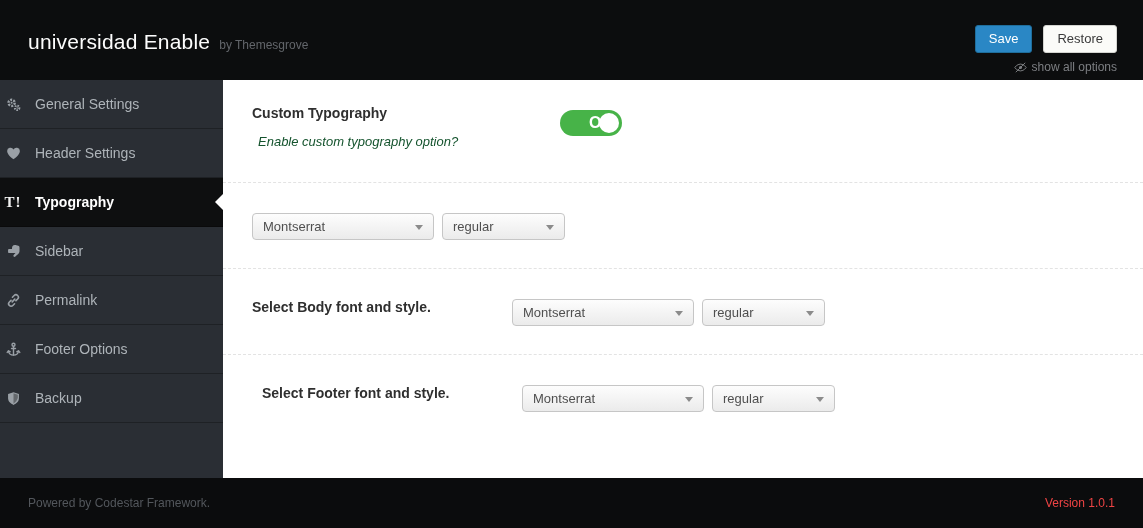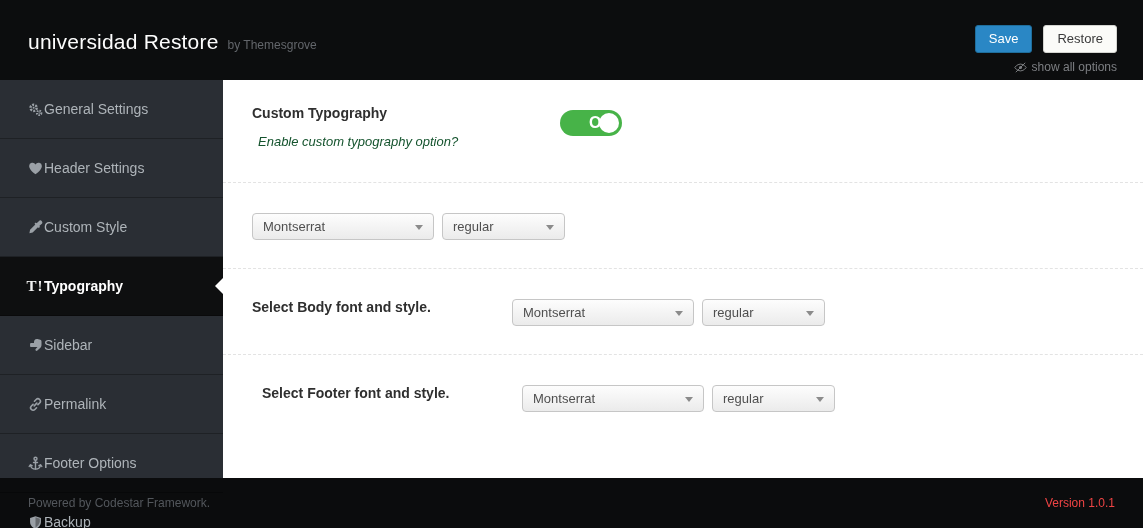--- a/index.html
+++ b/index.html
@@ -33,23 +33,23 @@
     color: #7d7f83; font-size: 12px; cursor: pointer;
   }
   .show-all svg { width: 13px; height: 13px; }
 
   
   .main { flex: 1 1 auto; display: flex; min-height: 0; }
 
   
   .sidebar { width: 223px; flex: 0 0 223px; background: #2a2e34; }
   .side-item {
-    position: relative; height: 59px;
-    display: flex; align-items: center; 
-    padding-left: 26px; cursor: pointer;
+    position: relative; height: 49px;
+    display: flex; align-items: center; gap: 13px;
+    padding-left: 4px; cursor: pointer;
     border-bottom: 1px solid rgba(0,0,0,.28);
     color: #aeb4b9; font-size: 14px;
   }
   .side-item .icn { width: 18px; display: flex; justify-content: center; color: #9aa0a6; }
   .side-item .icn svg { width: 15px; height: 15px; }
   .side-item.active { background: #0e0f10; color: #fff; font-weight: bold; }
   .side-item.active .icn { color: #f2f2f2; }
   .typ-glyph { font-family: "Liberation Serif", "DejaVu Serif", serif; font-size: 15px; font-weight: bold; letter-spacing: 1px; }
   .caret {
     position: absolute; right: 0; top: 50%; transform: translateY(-50%);
@@ -106,21 +106,21 @@
     font-size: 12px;
   }
   .powered { color: #53575c; }
   .version { color: #ef4444; }
 </style>
 </head>
 <body>
 
 <header class="topbar">
   <div class="title-wrap">
-    <span class="app-title">universidad Restore</span>
+    <span class="app-title">universidad Enable</span>
     <span class="byline">by Themesgrove</span>
   </div>
   <div class="header-actions">
     <div class="btn-row">
       <button class="btn btn-save">Save</button>
       <button class="btn btn-restore">Restore</button>
     </div>
     <div class="show-all">
       <svg viewBox="0 0 16 16">
         <path d="M1 8s2.6-4.2 7-4.2S15 8 15 8s-2.6 4.2-7 4.2S1 8 1 8z" fill="none" stroke="currentColor" stroke-width="1.2"></path>
@@ -149,28 +149,20 @@
 
     <div class="side-item">
       <span class="icn">
         <svg viewBox="0 0 16 16">
           <path d="M8 14.2C8 14.2 1.2 10 1.2 5.4a3.6 3.6 0 0 1 6.8-1.6A3.6 3.6 0 0 1 14.8 5.4C14.8 10 8 14.2 8 14.2z" fill="currentColor"></path>
         </svg>
       </span>
       <span>Header Settings</span>
     </div>
 
-    <div class="side-item">
-      <span class="icn">
-        <svg viewBox="0 0 16 16">
-          <path d="M14.8 1.2a2.3 2.3 0 0 0-3.3 0L9.2 3.5l-.9-.9L6.9 4l.9.9-5.6 5.6L1.5 14l3.5-.7 5.6-5.6.9.9 1.4-1.4-.9-.9 2.8-2.3a2.3 2.3 0 0 0 0-2.8z" fill="currentColor"></path>
-        </svg>
-      </span>
-      <span>Custom Style</span>
-    </div>
 
     <div class="side-item active">
       <span class="icn">
         <span class="typ-glyph">T!</span>
       </span>
       <span>Typography</span>
       <span class="caret"></span>
     </div>
 
     <div class="side-item">

